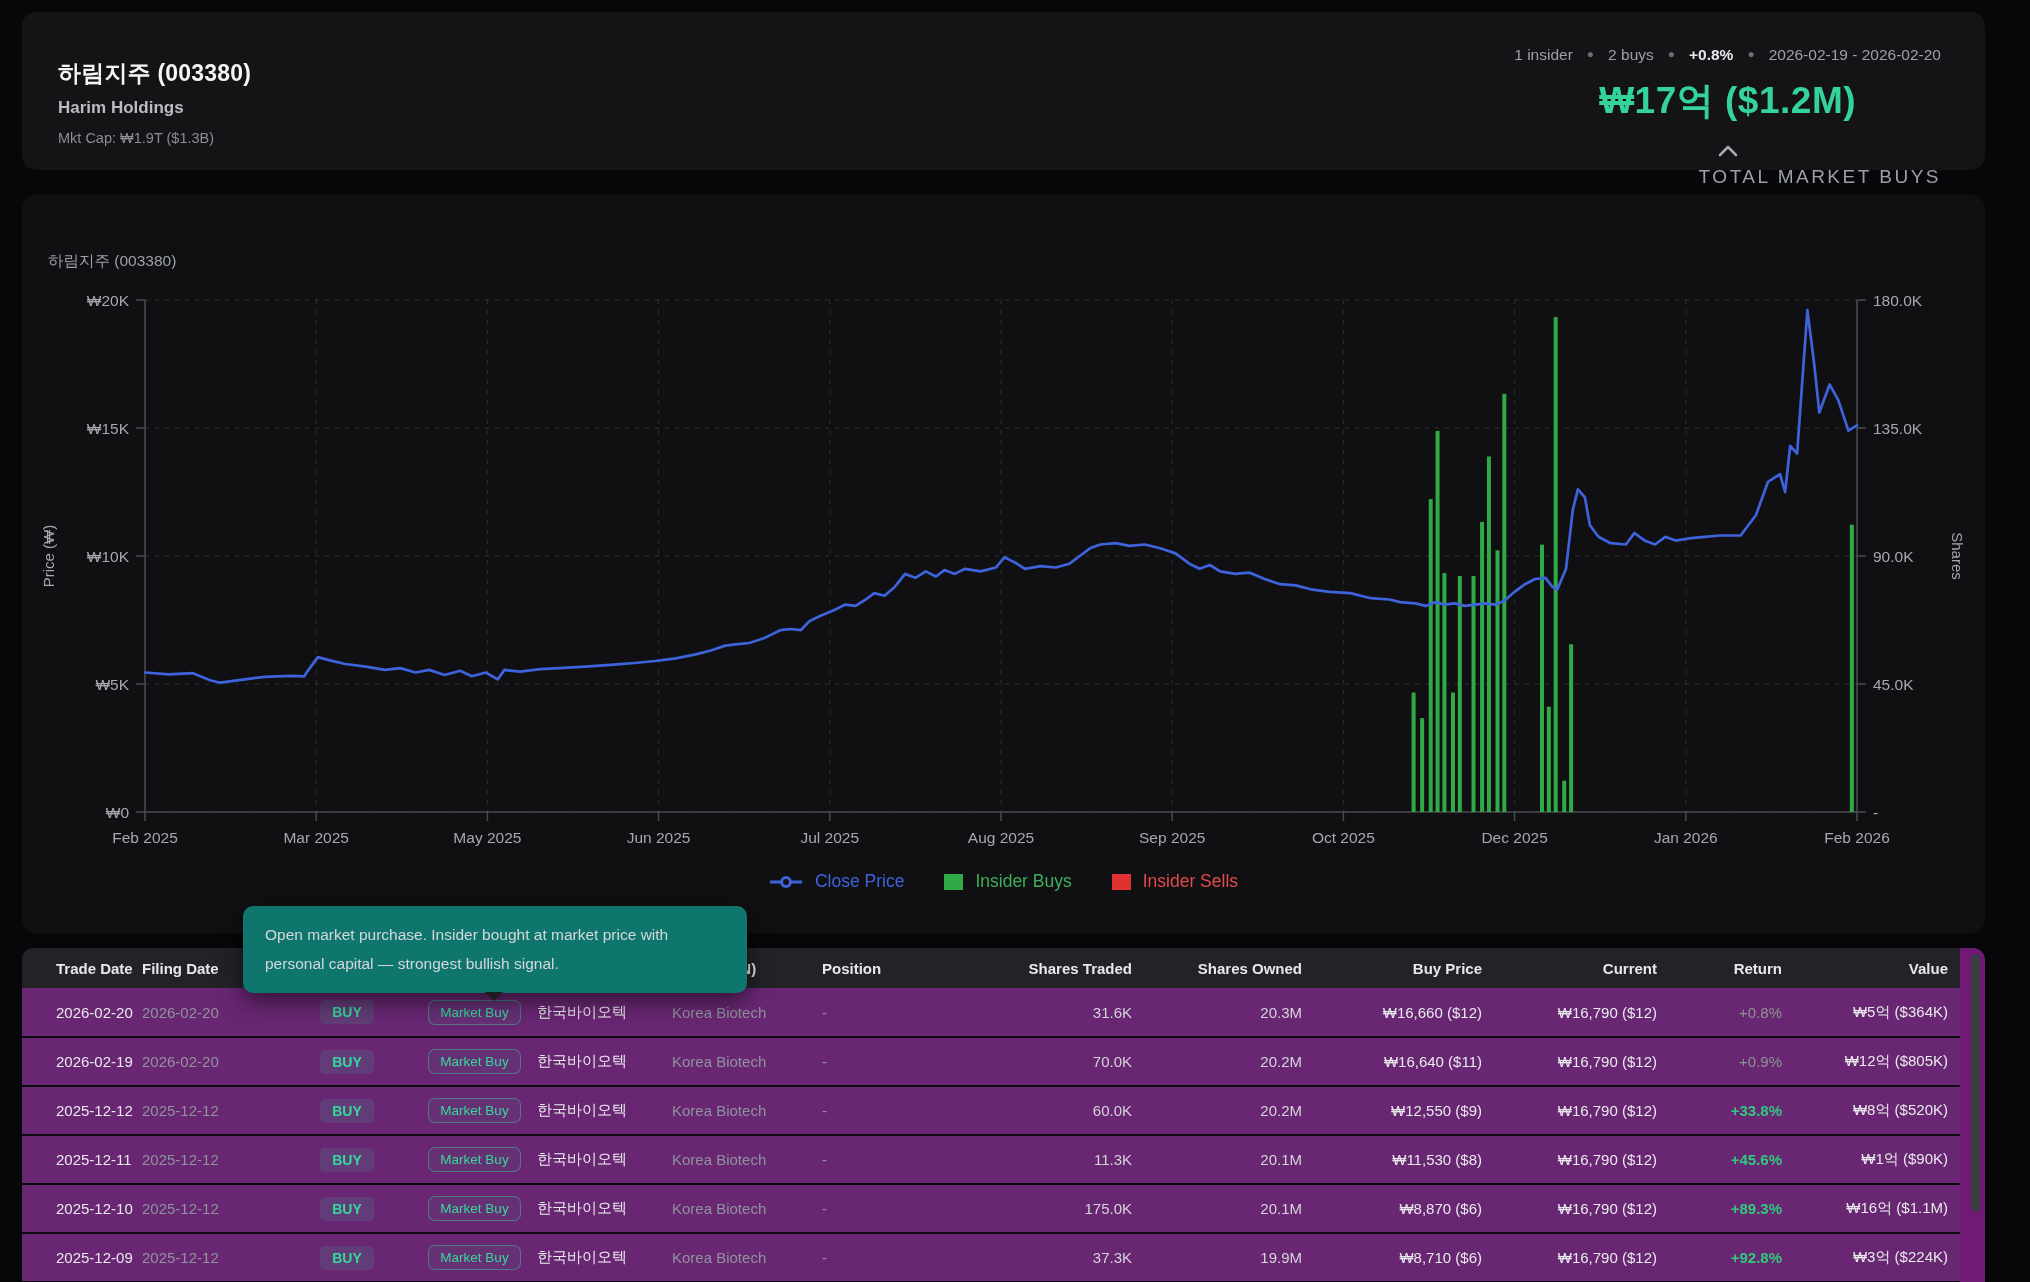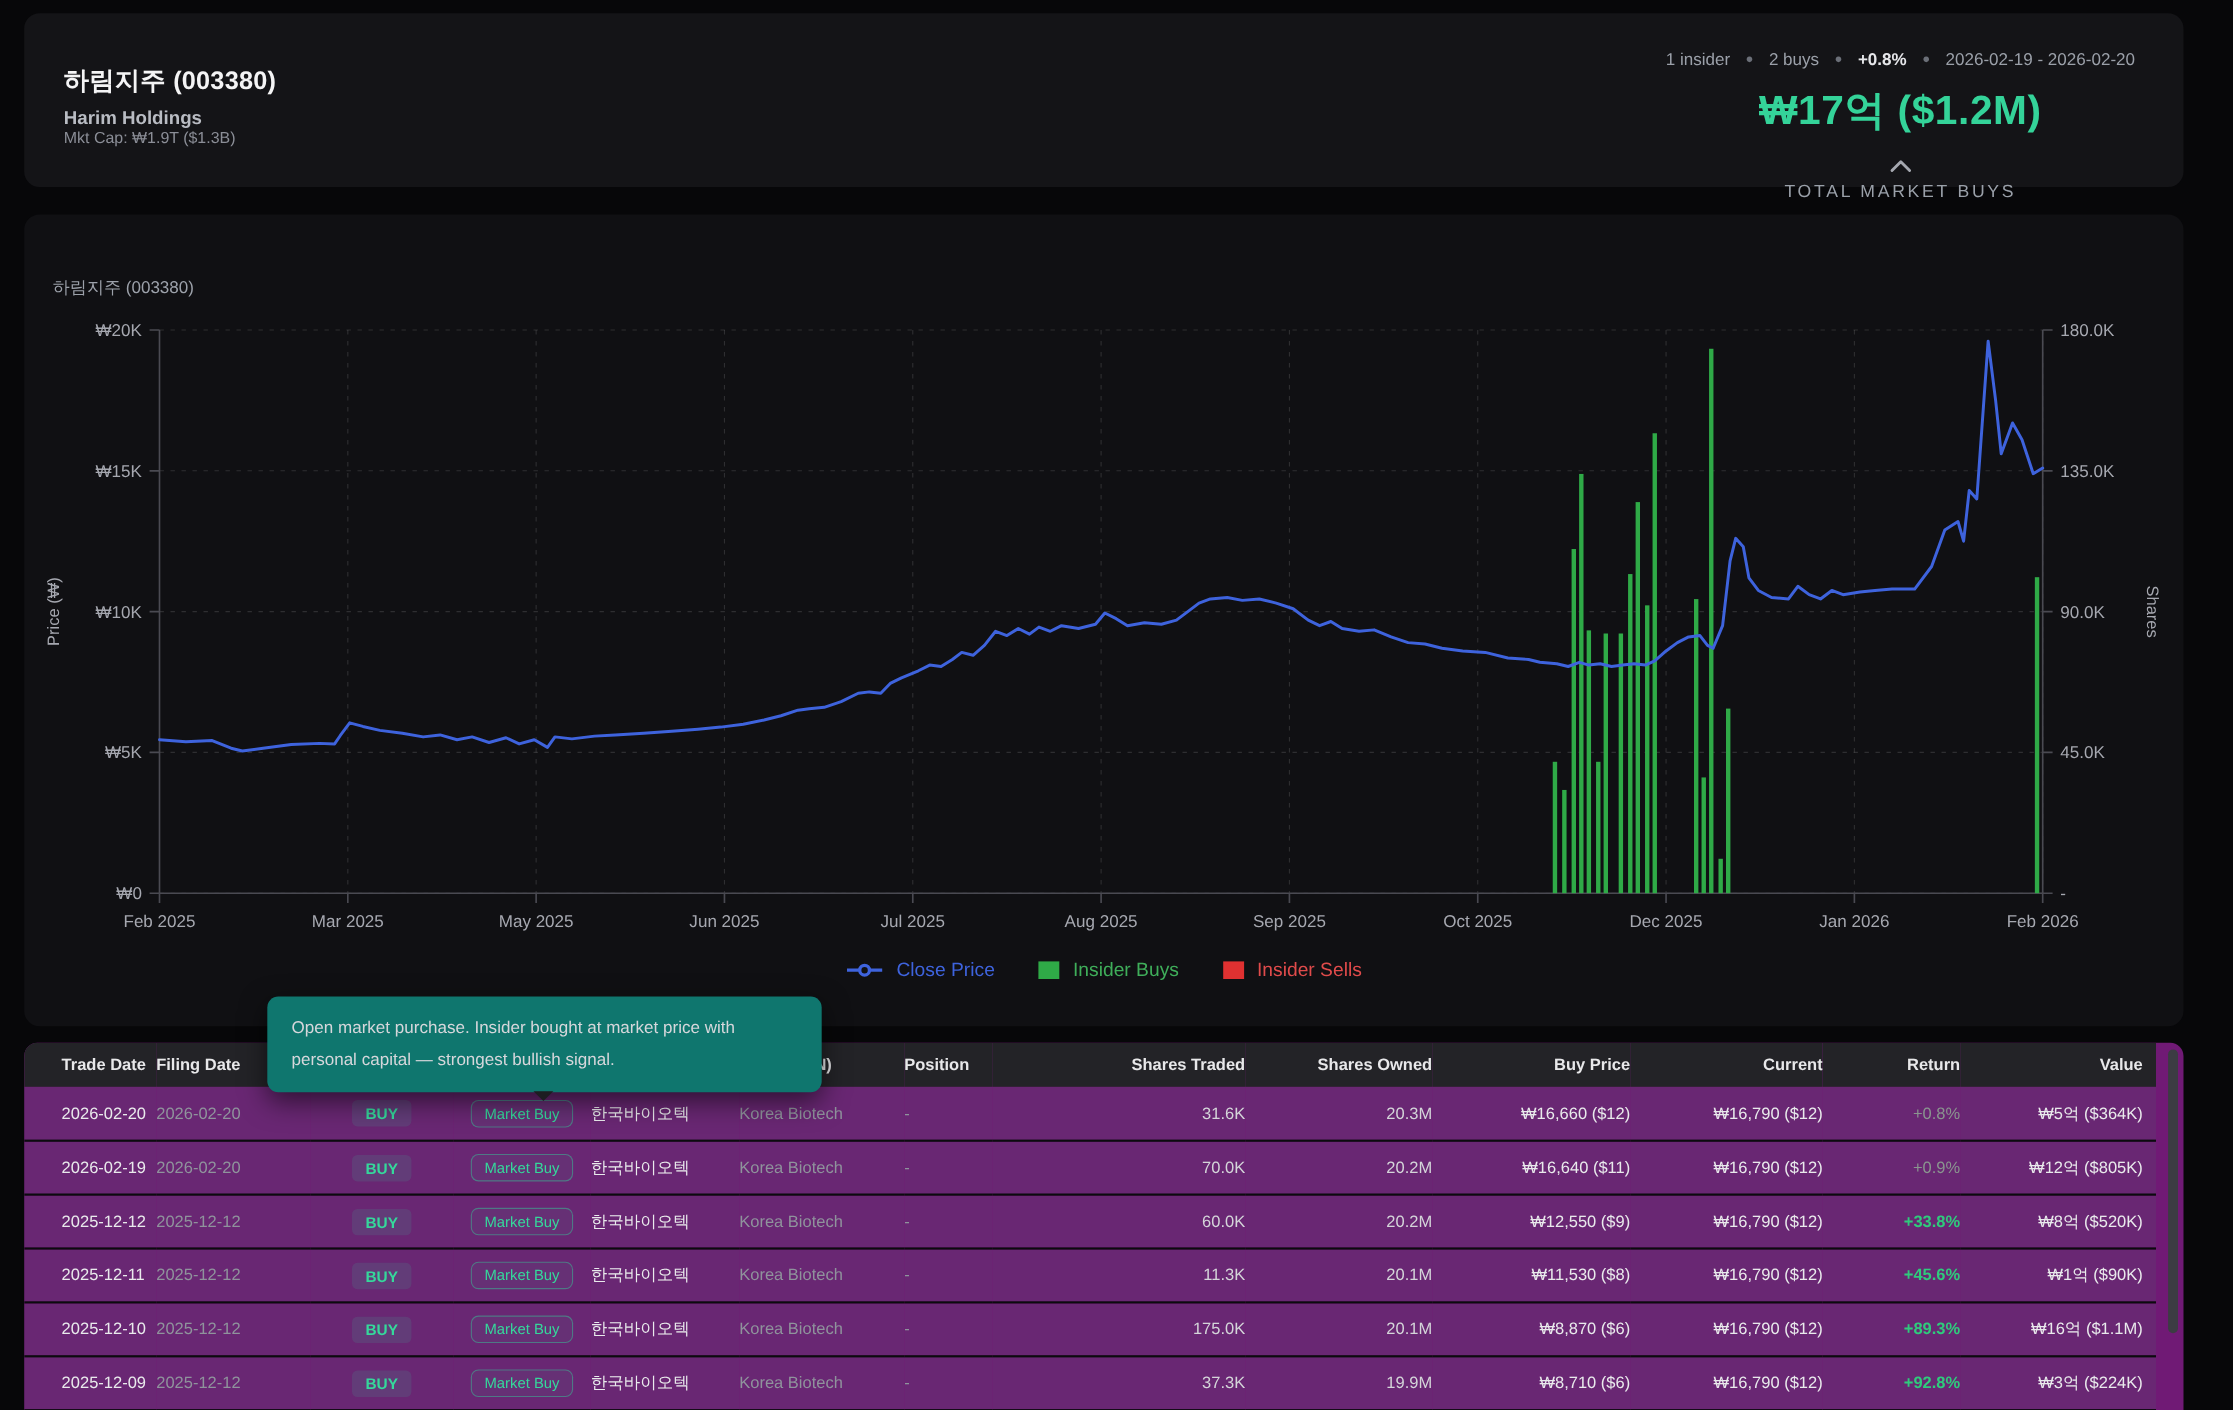--- a/index.html
+++ b/index.html
@@ -6,29 +6,29 @@
   html,body { width:2030px; height:1282px; overflow:hidden; background:#070709;
               font-family:"Liberation Sans", sans-serif; }
   .page { position:relative; width:1750px; height:1282px; background:#070709; }
 
   
   .header-card { position:absolute; left:22px; top:12px; width:1963px; height:158px;
                  background:#141417; border-radius:14px; }
   .h-left { position:absolute; left:36px; top:46px; }
   .h-title { font-size:23px; font-weight:bold; color:#f4f4f5; letter-spacing:.2px; }
   .h-sub   { font-size:17px; font-weight:bold; color:#b9bcc3; margin-top:9px; }
-  .h-cap   { font-size:14.5px; color:#8b8e97; margin-top:0; }
+  .h-cap   { font-size:14.5px; color:#8b8e97; margin-top:12px; }
   .h-right { position:absolute; right:44px; top:34px; text-align:right; }
   .h-meta  { font-size:15.5px; color:#9ba0a9; }
   .h-meta .sep { color:#6b6f78; margin:0 14px; font-size:12px; vertical-align:2px; }
   .h-meta .strong { color:#e6e7ea; font-weight:bold; }
   .h-amount-row { margin-top:12px; display:flex; align-items:center; justify-content:flex-end; gap:18px;flex-direction:column; }
   .h-amount { font-size:37px; font-weight:bold; color:#34d399; letter-spacing:.5px; }
   .h-chevron { width:22px; height:14px; cursor:pointer; }
-  .h-total { font-size:16px; color:#9aa0a9; letter-spacing:2.5px; margin-top:8px;text-align:center; }
+  .h-total { font-size:19px; color:#9aa0a9; letter-spacing:2.5px; margin-top:8px; }
 
   
   .chart-card { position:absolute; left:22px; top:195px; width:1963px; height:738px;
                 background:#101013; border-radius:14px; }
   .c-title { position:absolute; left:26px; top:56px; font-size:15.5px; color:#9ca1aa; }
   .chart-svg { position:absolute; left:0; top:0; }
   .legend { position:absolute; left:0; top:676px; width:100%; display:flex;
             justify-content:center; align-items:center; gap:40px; }
   .legend-item { display:flex; align-items:center; gap:12px; font-size:17.5px; cursor:pointer; }
 

